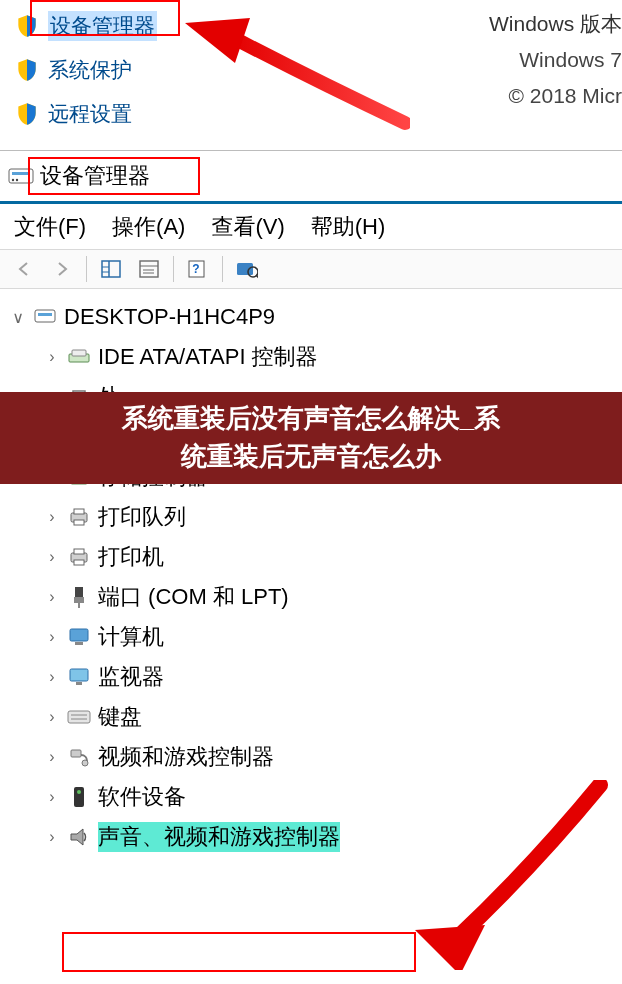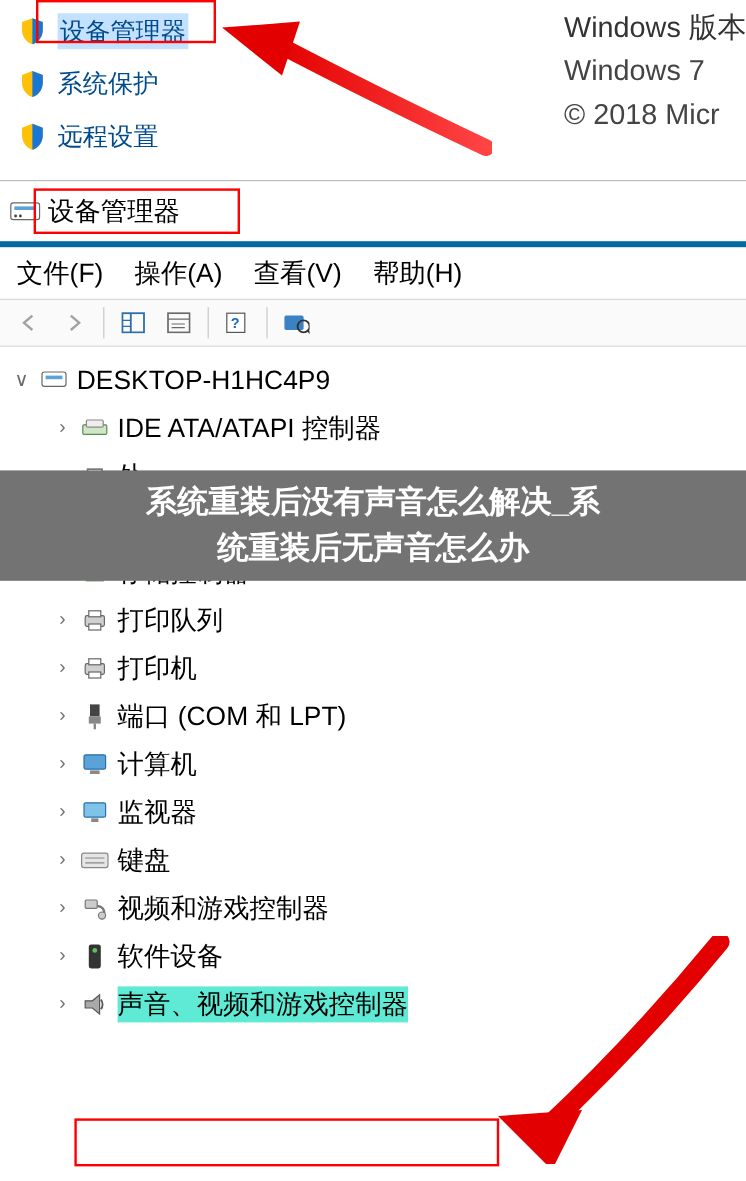--- a/index.html
+++ b/index.html
@@ -7,55 +7,55 @@
   body { height:984px; position:relative; overflow:hidden; }
 
   
   .cp-block { position:relative; padding:4px 0 14px 14px; }
   .cp-row { display:flex; align-items:center; gap:8px; height:44px; font-size:21px; color:#004b8d; }
   .cp-row.selected span { background:#c4e1ff; padding:1px 2px; }
   .cp-block .highlight-box { position:absolute; left:30px; top:0; width:150px; height:36px; border:2px solid #ff0000; }
   .shield { width:26px; height:26px; flex:0 0 26px; }
 
   
-  .winver { position:absolute; right:0; top:6px; text-align:left; color:#444; line-height:36px; font-size:24px; }
+  .winver { position:absolute; right:0; top:6px; text-align:right; color:#444; line-height:36px; font-size:21px; }
   .winver .hdr { color:#333; }
   .winver .row { white-space:nowrap; }
 
   
   .arrow-top { position:absolute; left:180px; top:8px; width:230px; height:130px; pointer-events:none; }
 
   
   .dm-window { border-top:1px solid #bcbcbc; }
   .dm-title  { display:flex; align-items:center; height:50px; padding:0 8px; gap:6px; position:relative; }
   .dm-title .icon { width:26px; height:22px; }
   .dm-title .title-text { font-size:22px; }
   .dm-title .red-box { position:absolute; left:28px; top:6px; width:172px; height:38px; border:2px solid #ff0000; }
 
   
-  .menubar { display:flex; gap:26px; align-items:center; height:48px; padding:0 14px; border-top:5px solid #0369a1; font-size:22px; }
+  .menubar { display:flex; gap:26px; align-items:center; height:48px; padding:0 14px; border-top:3px solid #0369a1; font-size:22px; }
   .menubar div { cursor:default; }
 
   
   .toolbar { display:flex; align-items:center; height:40px; border-top:1px solid #d9d9d9; border-bottom:1px solid #d9d9d9; background:#fafafa; padding:0 6px; gap:2px; }
   .tbtn { width:36px; height:32px; display:flex; align-items:center; justify-content:center; border:1px solid transparent; }
   .tbtn.disabled svg { opacity:.35; }
   .tsep { width:1px; height:26px; background:#c8c8c8; margin:0 4px; }
 
   
   .tree { padding:8px 0 0 8px; font-size:22px; }
   .tree-row { display:flex; align-items:center; height:40px; }
   .tree-row .exp { width:20px; text-align:center; color:#6a6a6a; font-size:16px; user-select:none; }
   .tree-row .ico { width:26px; height:26px; display:flex; align-items:center; justify-content:center; margin:0 6px 0 4px; }
   .lvl0 { padding-left:0; }
   .lvl1 { padding-left:34px; }
   .tree-row.hl .label { background:#5eead4; }
 
   
-  .banner { position:absolute; left:0; width:622px; top:392px; height:92px; background:#737373; display:flex; flex-direction:column; justify-content:center; align-items:center; color:#fff; font-size:26px; font-weight:700; line-height:1.45; text-align:center; }
+  .banner { position:absolute; left:0; width:622px; top:392px; height:92px; background:#7f1d1d; display:flex; flex-direction:column; justify-content:center; align-items:center; color:#fff; font-size:26px; font-weight:700; line-height:1.45; text-align:center; }
 
   
   .arrow-bot { position:absolute; left:400px; top:780px; width:210px; height:190px; pointer-events:none; }
 
   
   .last-highlight { position:absolute; left:62px; top:932px; width:354px; height:40px; border:2px solid #ff0000; }
 </style>
 </head>
 <body>
 

